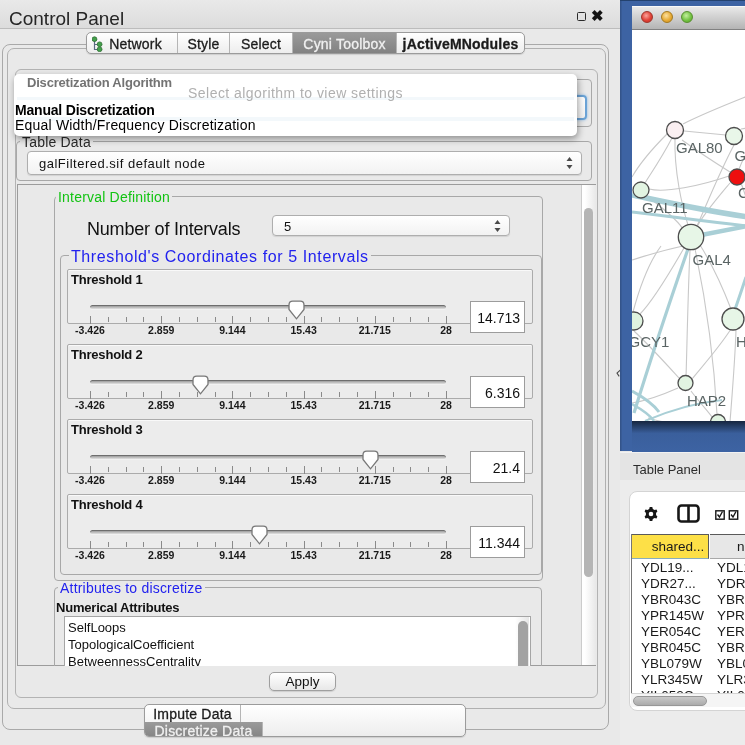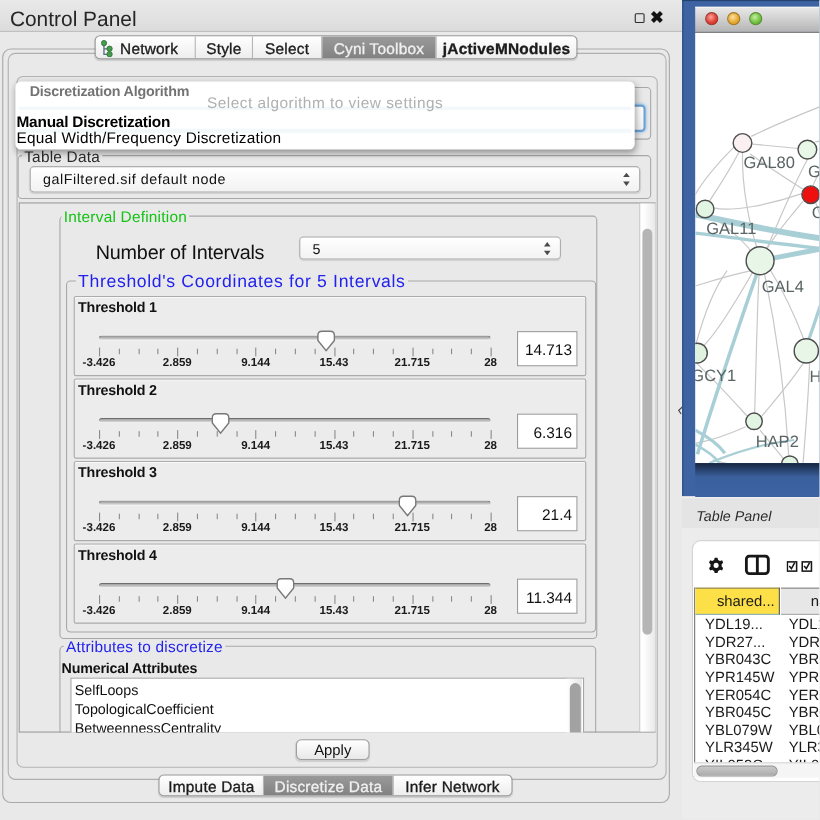--- a/index.html
+++ b/index.html
@@ -25,21 +25,21 @@
 
 .grp { position:absolute; border:1px solid #a8a8a8; border-radius:4px; }
 .grplab { position:absolute; font-size:14px; letter-spacing:0.2px; background:#e9e9e9; padding:0 2px; white-space:nowrap; line-height:14px; }
 
 
 .combo { position:absolute; background:linear-gradient(#ffffff,#f2f2f2); border:1px solid #aeaeae; border-radius:4px; box-shadow:0 1px 1px rgba(0,0,0,0.1); font-size:12.5px; color:#111; }
 .combo .ctext { position:absolute; left:11px; top:50%; transform:translateY(-50%); font-size:13px; letter-spacing:0.5px; }
 .combo .arr { position:absolute; right:8px; top:50%; transform:translateY(-50%); width:7px; height:12px; }
 
 
-.thr { position:absolute; left:67px; width:466px; height:73px; border:1px solid #ababab; border-radius:2px; background:#ececec; box-shadow:inset 0 1px 0 rgba(255,255,255,0.7); }
+.thr { position:absolute; left:67px; width:466px; height:55px; border:1px solid #ababab; border-radius:2px; background:#ececec; box-shadow:inset 0 1px 0 rgba(255,255,255,0.7); }
 .thr .tl { position:absolute; left:3px; top:3px; font-size:13px; font-weight:bold; letter-spacing:-0.2px; color:#111; line-height:14px; }
 .thr .track { position:absolute; left:22px; top:35px; width:356px; height:5px; border-radius:3px; background:linear-gradient(#9c9c9c,#e2e2e2); border-top:1px solid #6e6e6e; border-bottom:1px solid #f2f2f2; }
 .thr .tick { position:absolute; width:1px; background:#8a8a8a; }
 .thr .tlab { position:absolute; top:54px; width:50px; text-align:center; font-size:10.5px; font-weight:bold; color:#1a1a1a; }
 .thr .val { position:absolute; left:402px; top:31px; width:55px; height:32px; background:#fff; border:1px solid #9c9c9c; font-size:14px; color:#111; text-align:right; line-height:33px; padding-right:4px; }
 .thumb { position:absolute; top:30px; width:17px; height:20px; }
 
 
 #vsb-track { left:581px; top:185px; width:15px; height:480px; background:linear-gradient(90deg,#ffffff 20%,#e8e8e8); border-left:1px solid #cccccc; }
 #vsb-thumb { left:583.5px; top:208px; width:9.5px; height:369px; border-radius:5px; background:#b5b5b5; }
@@ -273,21 +273,21 @@
   <div class="abs" style="left:39px; top:23.5px; font-size:13px; font-weight:bold; letter-spacing:-0.2px; color:#111;">Numerical Attributes</div>
   <div class="abs" style="left:47px; top:40px; width:467px; height:60px; background:#fff; border:1px solid #a5a5a5; font-size:13px; color:#111;">
     <div style="padding:2px 0 0 3px; line-height:17.2px;">SelfLoops<br>TopologicalCoefficient<br>BetweennessCentrality</div>
     <div style="position:absolute; right:1px; top:0; width:14px; height:60px; background:linear-gradient(90deg,#fff,#e6e6e6);"></div>
     <div style="position:absolute; right:2.5px; top:4px; width:10px; height:56px; background:#a2a2a2; border-radius:5px;"></div>
   </div>
 </div>
 
 <div class="abs" id="apply">Apply</div>
 
-<div class="seg" style="left:144px; top:704px; width:322px; height:20px;">
+<div class="seg" style="left:144px; top:704px; width:322px; height:33px;flex-direction:column;">
   <div class="s" style="width:96px;">Impute Data</div>
   <div class="s sel" style="width:118px;">Discretize Data</div>
   <div class="s" style="width:108px;">Infer Network</div>
 </div>
 
 <svg class="abs" style="left:615.5px; top:368.5px;" width="5" height="8" viewBox="0 0 5 8">
     <path d="M4.5 0.8 L1 4 L3.2 7.4" stroke="#4a4a4a" stroke-width="1.1" fill="none"></path>
   </svg>
 
 <div class="abs" id="popup">
@@ -363,21 +363,21 @@
         <text x="692.5" y="264">GAL4</text>
         <text x="628.5" y="345.5">GCY1</text>
         <text x="736" y="346">H</text>
         <text x="687" y="405">HAP2</text>
       </g>
     </svg>
   </div>
   <div id="netshadow"></div>
 </div>
 <div class="abs" id="tpbar">
-    <span style="position:absolute; left:13px; top:9px; font-size:13px; color:#2b2b2b;font-style:italic;">Table Panel</span>
+    <span style="position:absolute; left:13px; top:9px; font-size:13px; color:#2b2b2b;">Table Panel</span>
   </div>
 <div class="abs" id="tparea"></div>
 <div class="abs" id="card"></div>
 
 <svg class="abs" style="left:643px; top:506px;" width="16" height="16" viewBox="0 0 16 16">
     <path d="M8 1 L9.3 1 L9.8 3 a5 5 0 0 1 1.7 1 l2-0.6 L14.4 5.6 L13 7 a5 5 0 0 1 0 2 l1.4 1.4 L13.5 12.6 l-2-0.6 a5 5 0 0 1 -1.7 1 L9.3 15 L6.7 15 L6.2 13 a5 5 0 0 1 -1.7-1 l-2 0.6 L1.6 10.4 L3 9 a5 5 0 0 1 0-2 L1.6 5.6 L2.5 3.4 l2 0.6 a5 5 0 0 1 1.7-1 L6.7 1 Z M8 5.7 a2.3 2.3 0 1 0 0 4.6 a2.3 2.3 0 1 0 0-4.6" fill="#171717" fill-rule="evenodd"></path>
   </svg>
 <svg class="abs" style="left:677px; top:504px;" width="23" height="19" viewBox="0 0 23 19">
     <rect x="1.5" y="1.5" width="20" height="16" rx="3" fill="none" stroke="#171717" stroke-width="2.6"></rect>
     <line x1="11.5" y1="2" x2="11.5" y2="17" stroke="#171717" stroke-width="2.6"></line>

